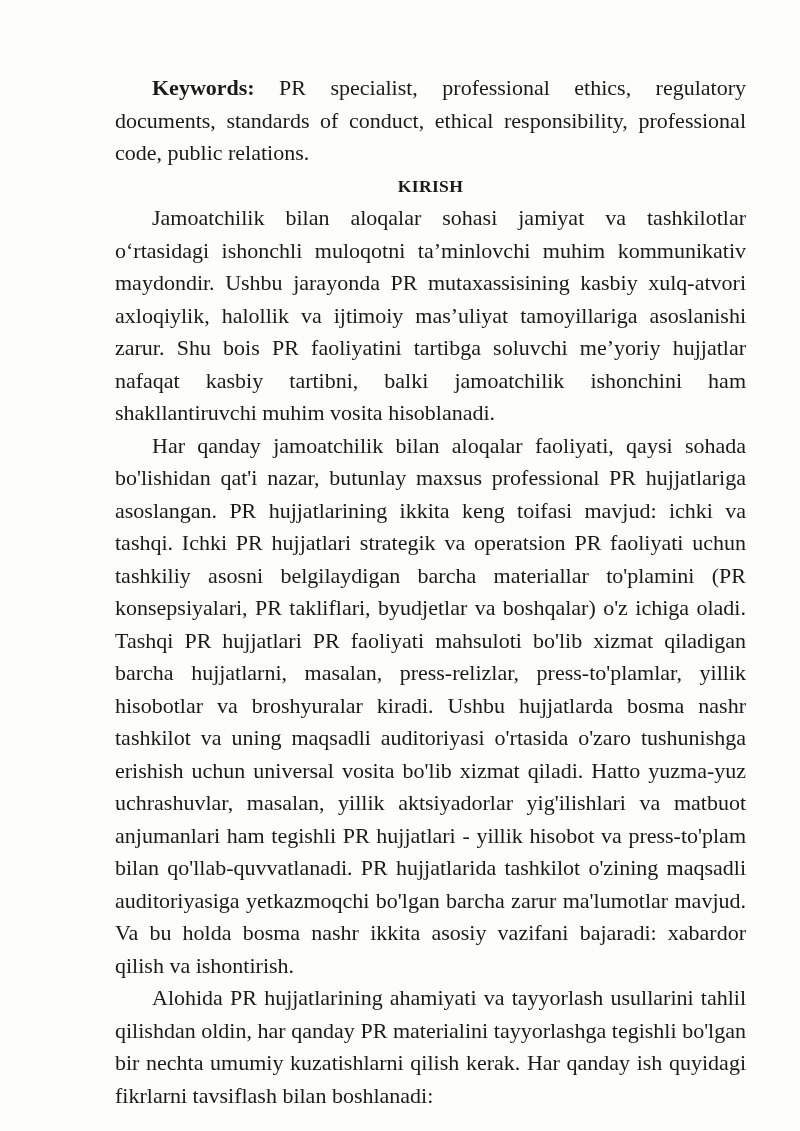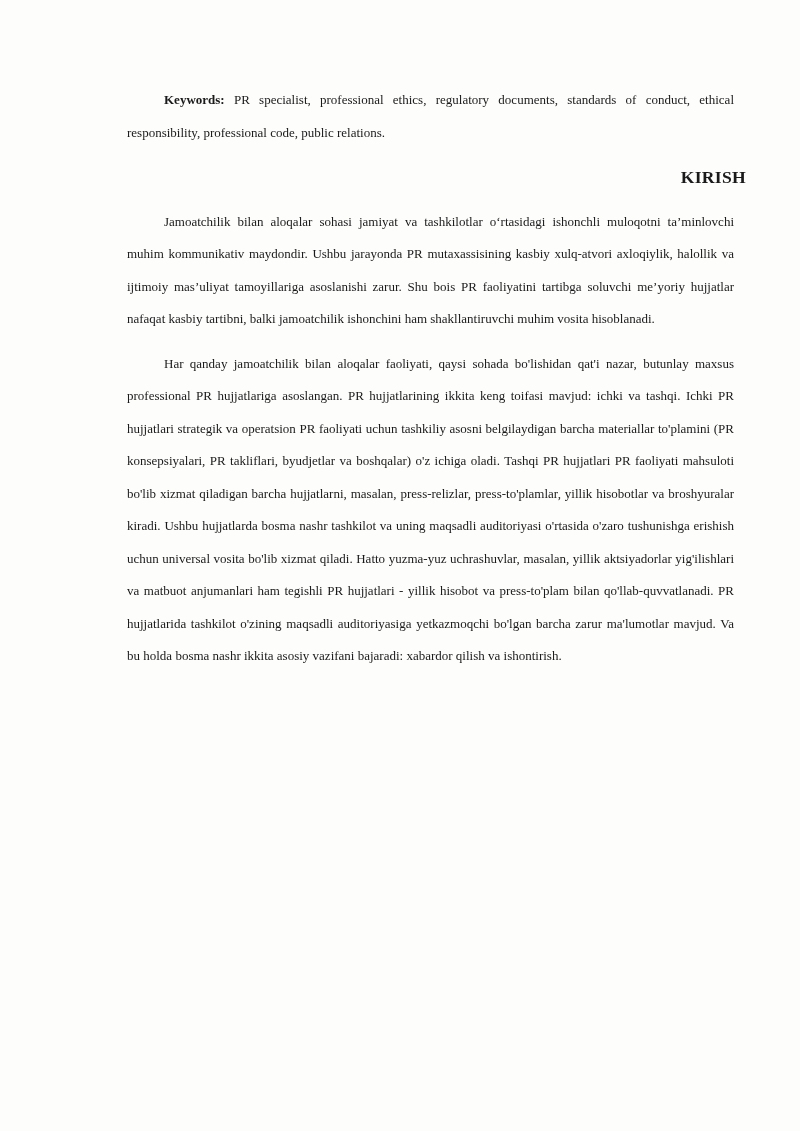--- a/index.html
+++ b/index.html
@@ -17,37 +17,37 @@
     font-family: "Liberation Serif", "DejaVu Serif", serif;
     color: #1a1a1a;
   }
   .content {
     position: absolute;
     top: 72px;
     left: 115px;
     width: 631px;
   }
   p.para {
-    margin: 12px;
-    font-size: 13px;
+    margin: 0;
+    font-size: 22px;
     line-height: 32.5px;
     text-align: justify;
     text-justify: inter-word;
     text-indent: 37px;
     font-family: Liberation Serif, serif;
   }
   .kw-label {
     font-weight: bold;
   }
   h2.section-heading {
     margin: 0;
     font-size: 17.6px;
     line-height: 32.5px;
     font-weight: bold;
-    text-align: right;
+    text-align: center;
     letter-spacing: 0.3px;
   }
   p.para.bullet-line {
     text-indent: 25px;
   }
   .bullet-glyph {
     display: inline-block;
     width: 26px;
     text-indent: 0;
   }
@@ -59,16 +59,17 @@
   <div class="content">
 
     <p class="para"><span class="kw-label">Keywords:</span><span> PR specialist, professional ethics, regulatory documents, standards of conduct, ethical responsibility, professional code, public relations.</span></p>
 
     <h2 class="section-heading">KIRISH</h2>
 
     <p class="para">Jamoatchilik bilan aloqalar sohasi jamiyat va tashkilotlar o‘rtasidagi ishonchli muloqotni ta’minlovchi muhim kommunikativ maydondir. Ushbu jarayonda PR mutaxassisining kasbiy xulq-atvori axloqiylik, halollik va ijtimoiy mas’uliyat tamoyillariga asoslanishi zarur. Shu bois PR faoliyatini tartibga soluvchi me’yoriy hujjatlar nafaqat kasbiy tartibni, balki jamoatchilik ishonchini ham shakllantiruvchi muhim vosita hisoblanadi.</p>
 
     <p class="para">Har qanday jamoatchilik bilan aloqalar faoliyati, qaysi sohada bo'lishidan qat'i nazar, butunlay maxsus professional PR hujjatlariga asoslangan. PR hujjatlarining ikkita keng toifasi mavjud: ichki va tashqi. Ichki PR hujjatlari strategik va operatsion PR faoliyati uchun tashkiliy asosni belgilaydigan barcha materiallar to'plamini (PR konsepsiyalari, PR takliflari, byudjetlar va boshqalar) o'z ichiga oladi. Tashqi PR hujjatlari PR faoliyati mahsuloti bo'lib xizmat qiladigan barcha hujjatlarni, masalan, press-relizlar, press-to'plamlar, yillik hisobotlar va broshyuralar kiradi. Ushbu hujjatlarda bosma nashr tashkilot va uning maqsadli auditoriyasi o'rtasida o'zaro tushunishga erishish uchun universal vosita bo'lib xizmat qiladi. Hatto yuzma-yuz uchrashuvlar, masalan, yillik aktsiyadorlar yig'ilishlari va matbuot anjumanlari ham tegishli PR hujjatlari - yillik hisobot va press-to'plam bilan qo'llab-quvvatlanadi. PR hujjatlarida tashkilot o'zining maqsadli auditoriyasiga yetkazmoqchi bo'lgan barcha zarur ma'lumotlar mavjud. Va bu holda bosma nashr ikkita asosiy vazifani bajaradi: xabardor qilish va ishontirish.</p>
 
+    <p class="para">Alohida PR hujjatlarining ahamiyati va tayyorlash usullarini tahlil qilishdan oldin, har qanday PR materialini tayyorlashga tegishli bo'lgan bir nechta umumiy kuzatishlarni qilish kerak. Har qanday ish quyidagi fikrlarni tavsiflash bilan boshlanadi:</p>
 
 
   </div>
 </div>
 
 </body></html>

